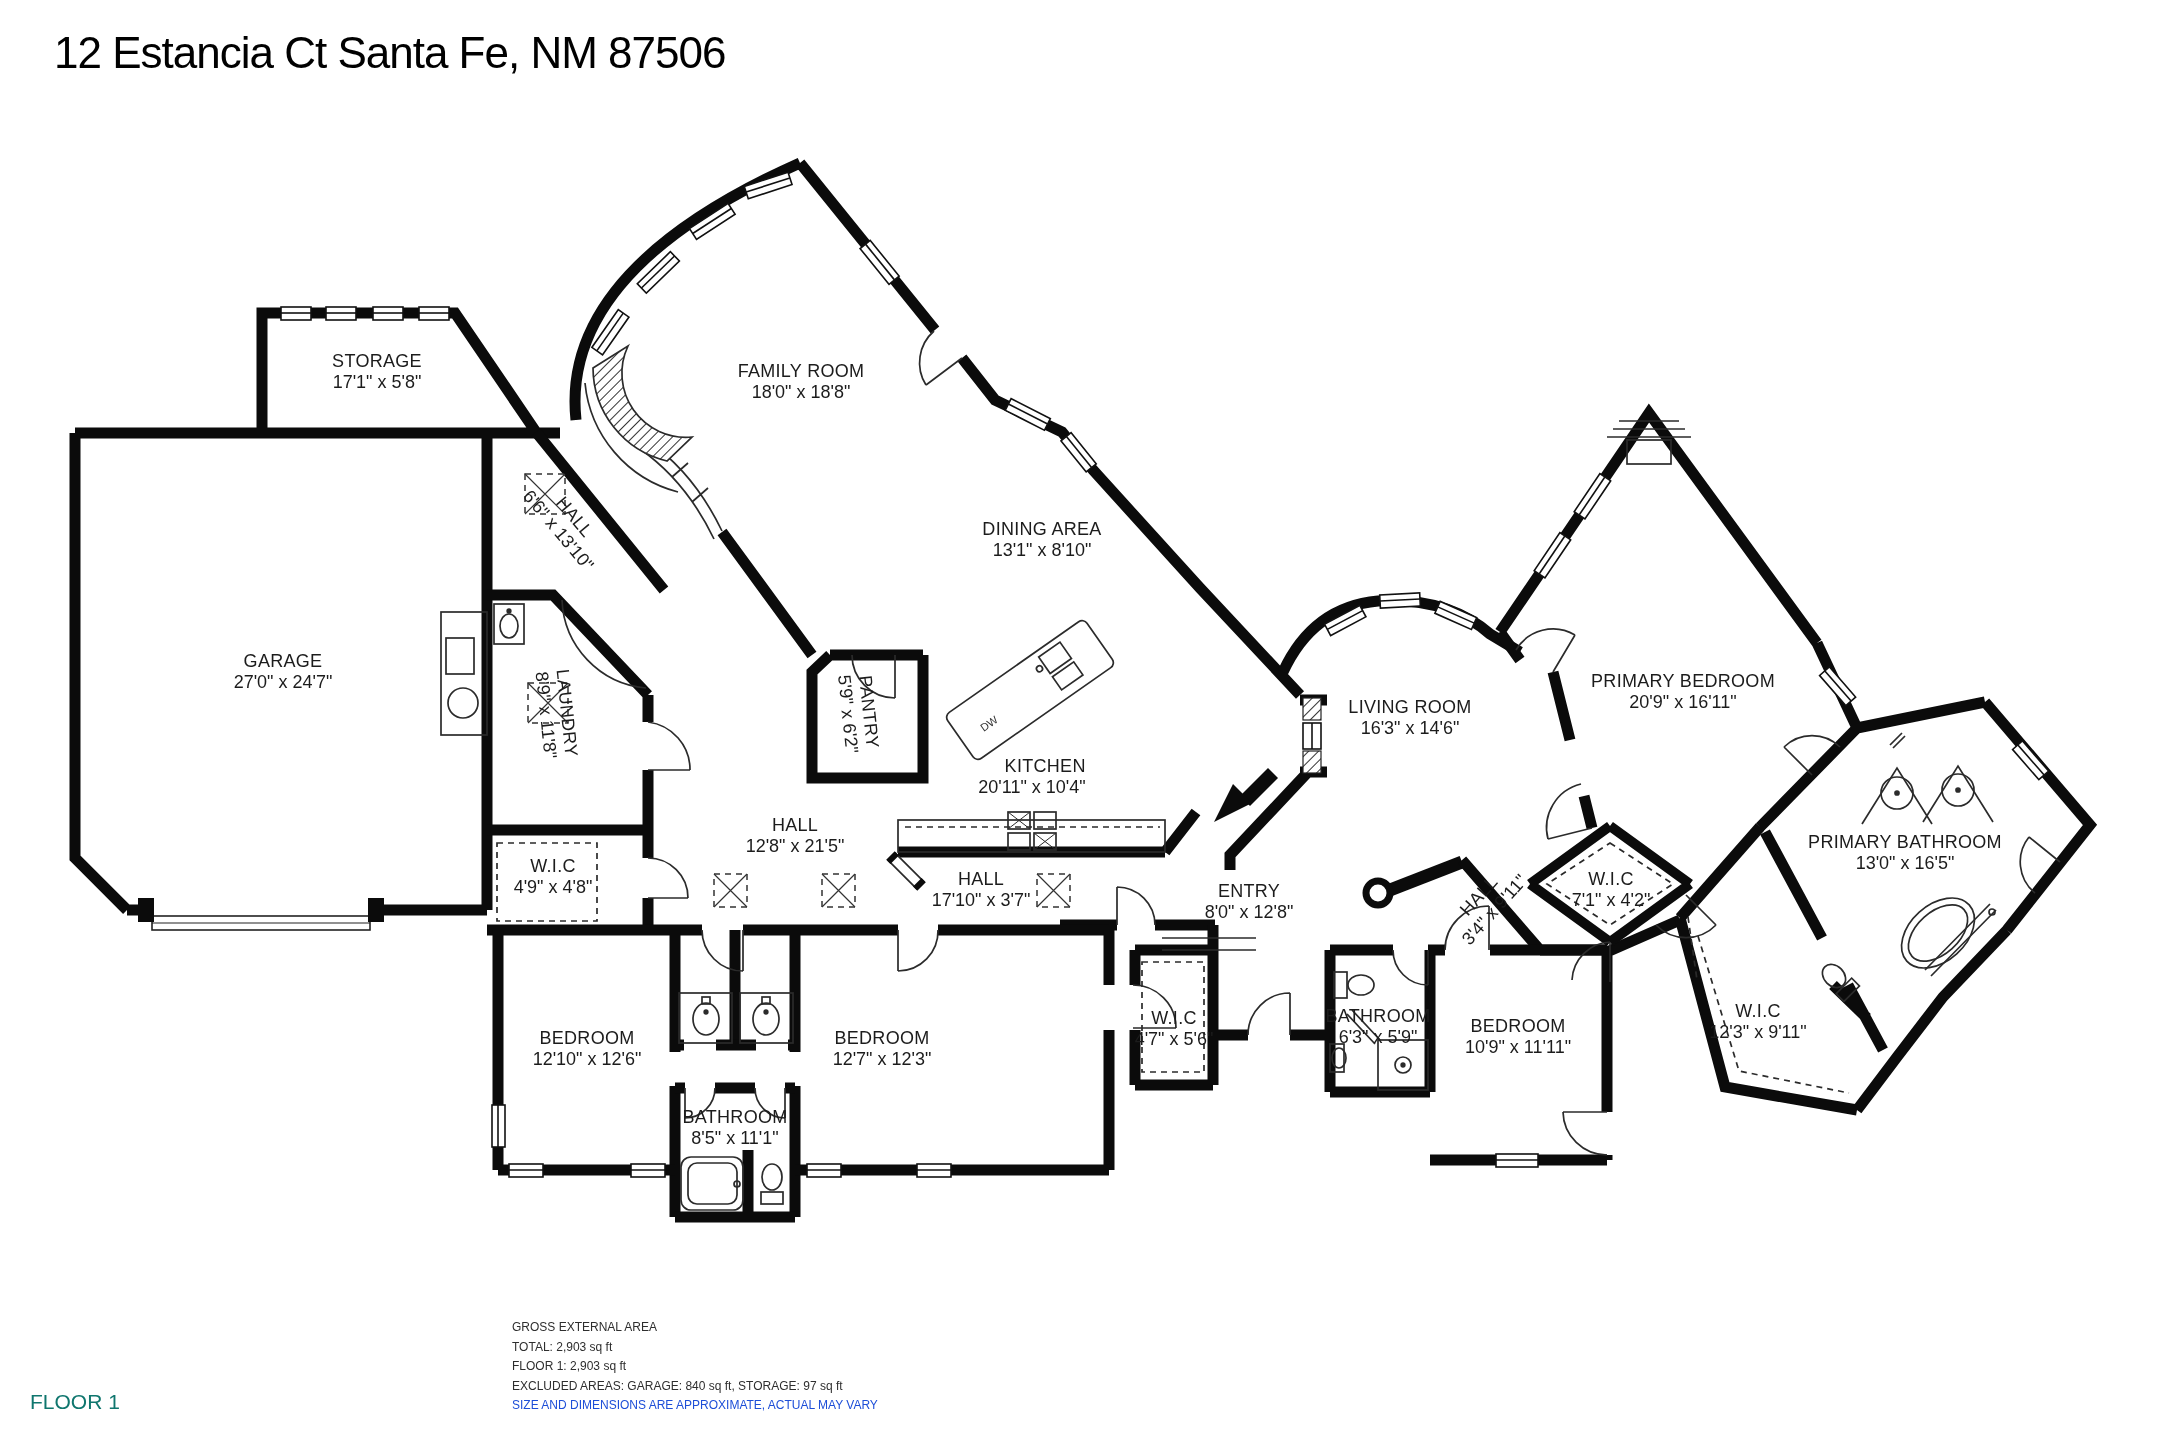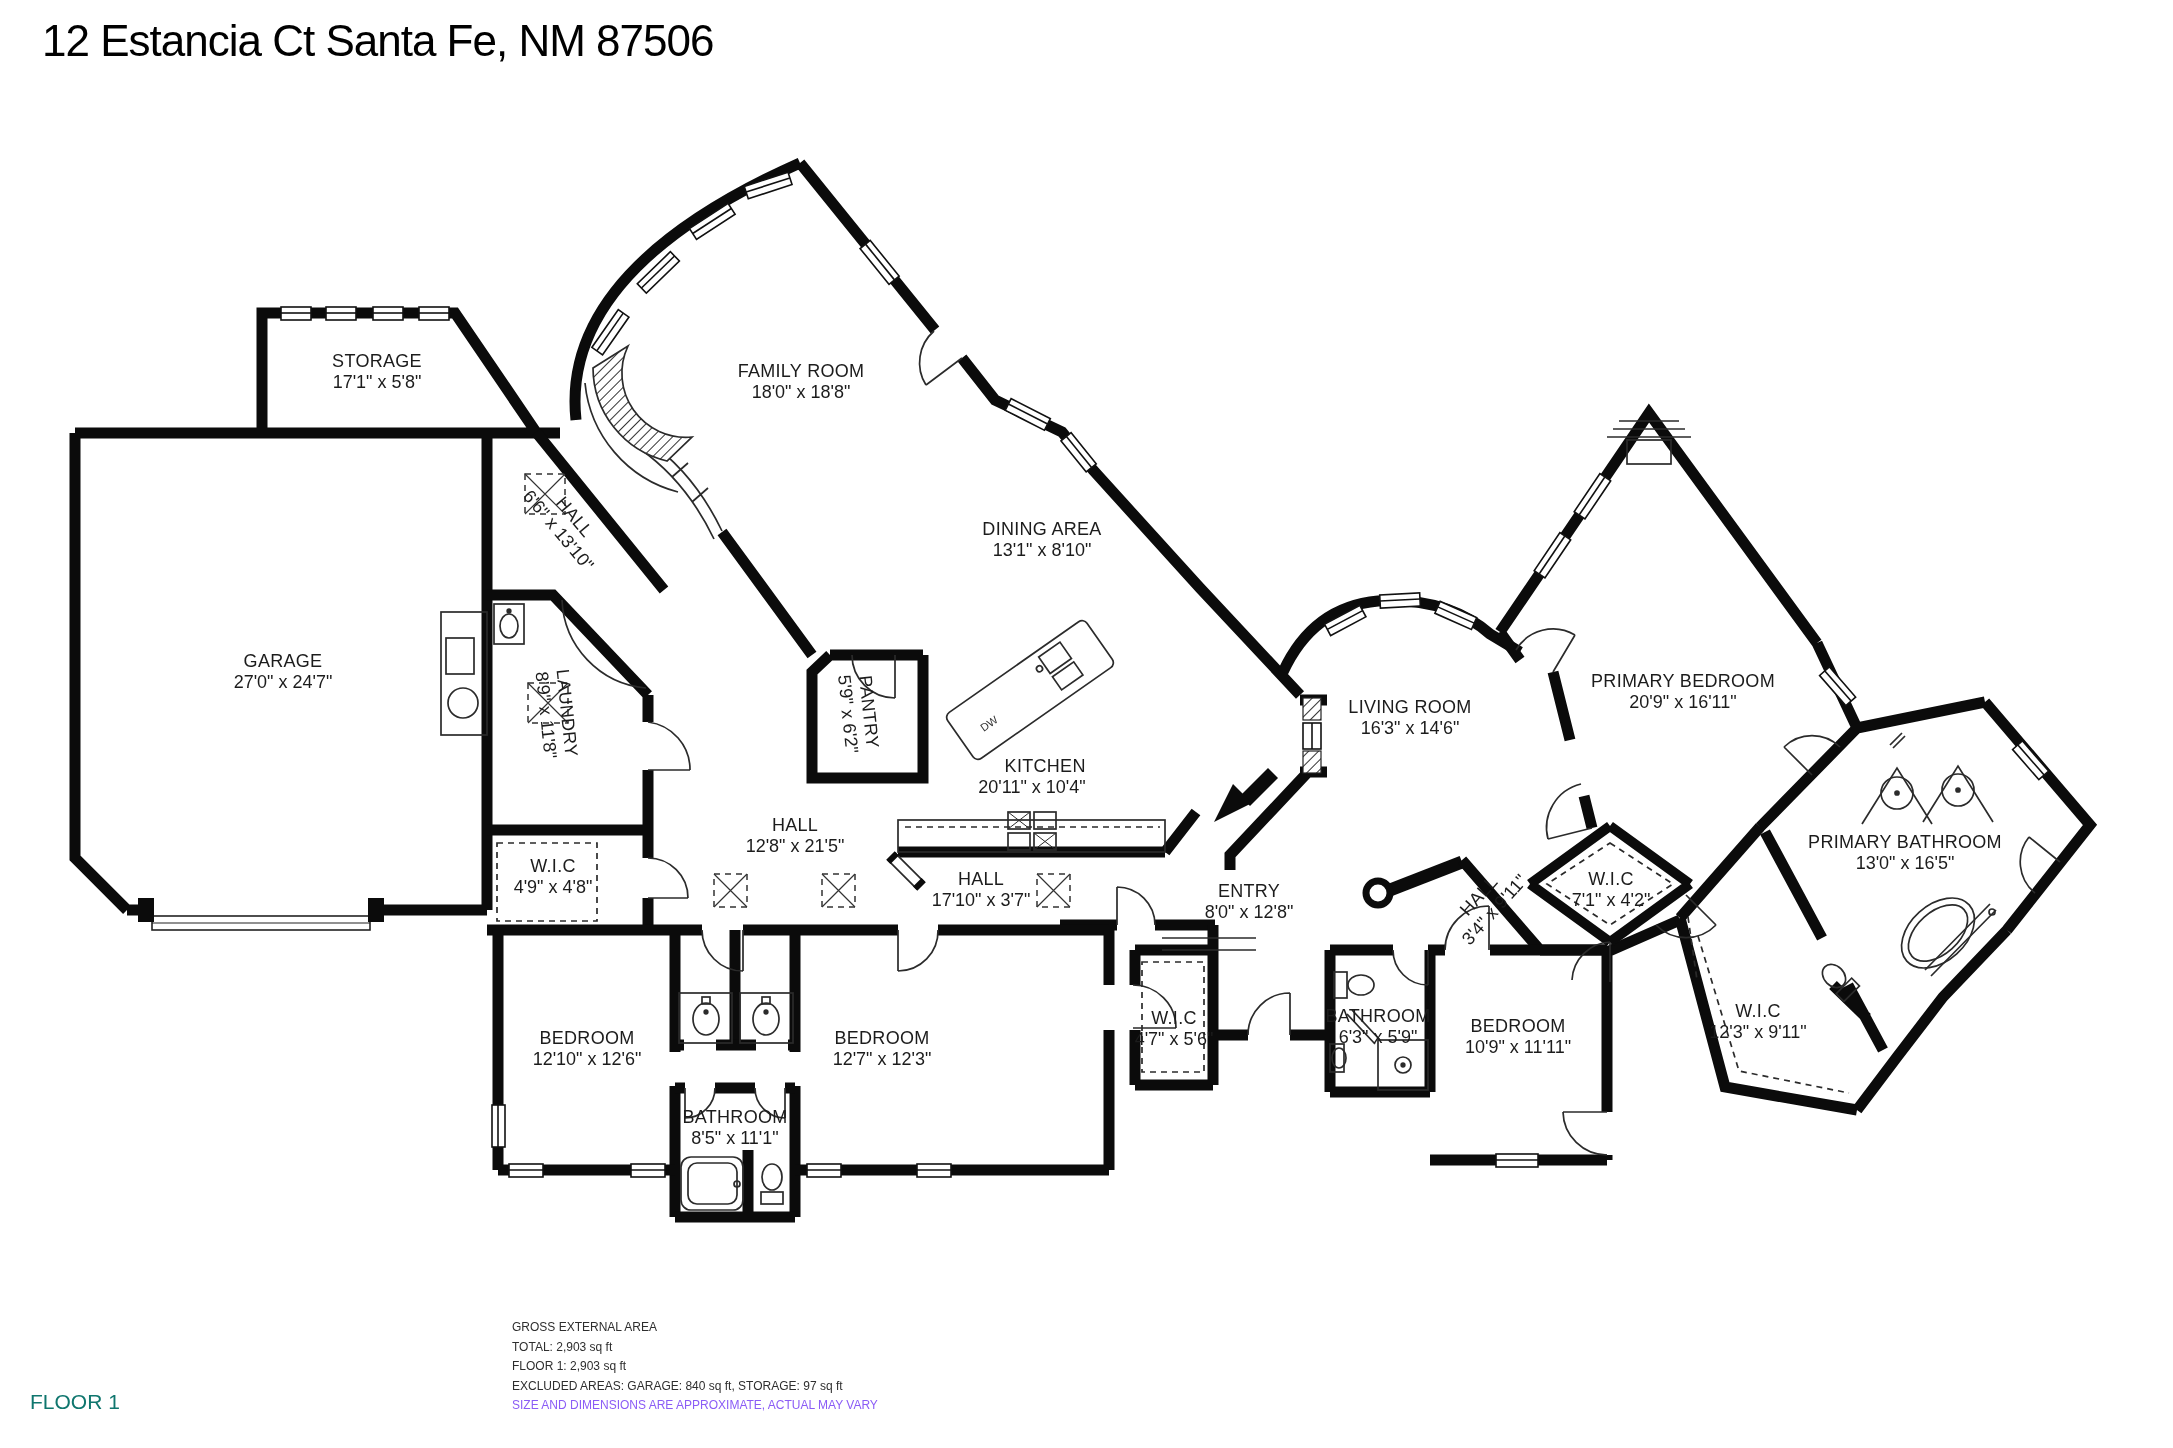--- a/index.html
+++ b/index.html
@@ -1,28 +1,28 @@
 <!DOCTYPE html>
 <html><head>
 <meta charset="utf-8">
 <style>
   html,body{margin:0;padding:0;background:#fff;width:2173px;height:1448px;
     font-family:"Liberation Sans",sans-serif;color:#1a1a1a;overflow:hidden;}
   #plan{position:relative;width:2173px;height:1448px;background:#fff;}
   #plan-svg{position:absolute;left:0;top:0;}
   #page-title{position:absolute;left:38px;top:12px;font-size:44px;font-weight:500;
-    letter-spacing:-1px;color:#000;white-space:nowrap;margin:4px;}
+    letter-spacing:-1px;color:#000;white-space:nowrap;margin:16px;}
   #labels{position:absolute;left:0;top:0;width:100%;height:100%;}
   .room-label{position:absolute;text-align:center;white-space:nowrap;line-height:21px;
     font-size:18px;color:#1c1c1c;}
   .room-label .rname{display:block;letter-spacing:.3px;}
   .room-label .rdims{display:block;}
   #footer{position:absolute;left:512px;top:1318px;width:1000px;
     font-size:12px;line-height:19.5px;color:#2e2e2e;}
-  #footer .muted{color:#8b5cf6;}
+  #footer .muted{color:#1d4ed8;}
   #floor-tag{position:absolute;left:30px;top:1390px;font-size:21px;color:#0f766e;}
 </style>
 </head>
 <body>
 
 <div id="plan">
 
 <svg id="plan-svg" width="2173" height="1448" viewBox="0 0 2173 1448" xmlns="http://www.w3.org/2000/svg">
   <defs>
     <pattern id="hatch" width="7" height="7" patternUnits="userSpaceOnUse" patternTransform="rotate(45)">

